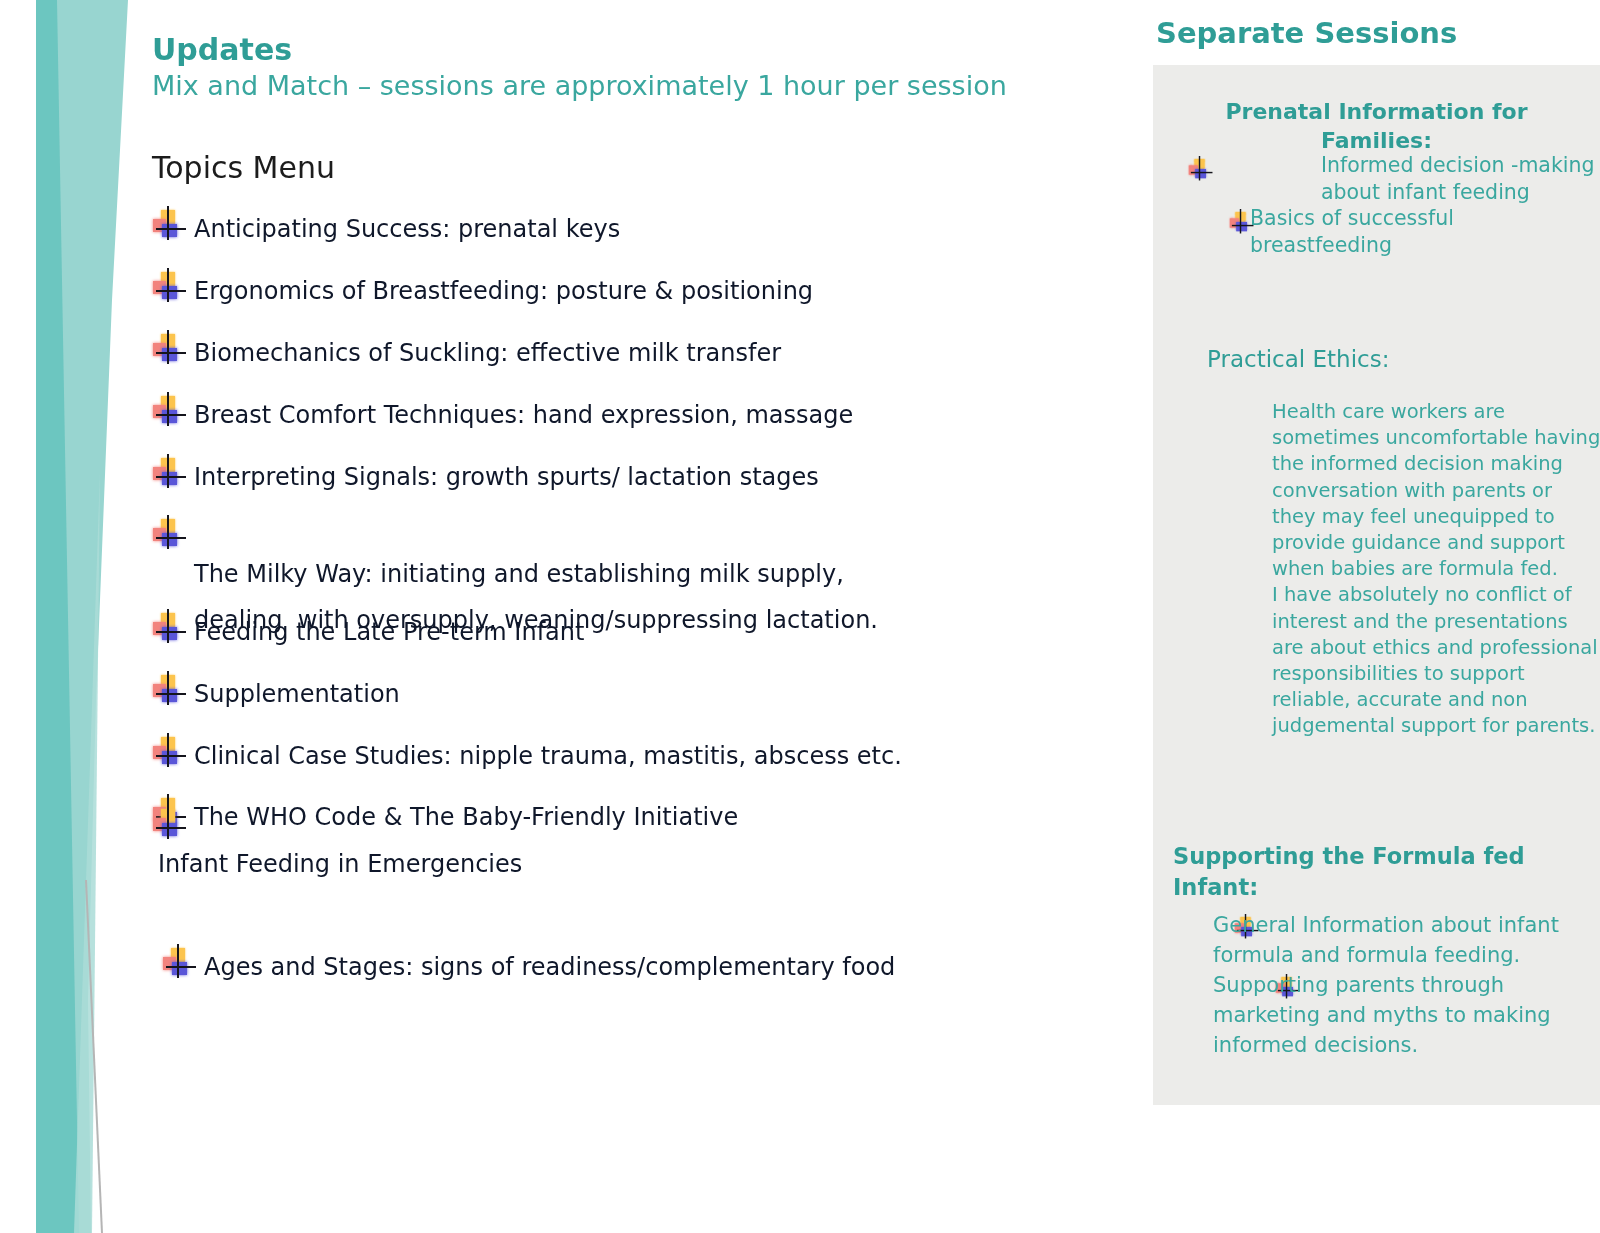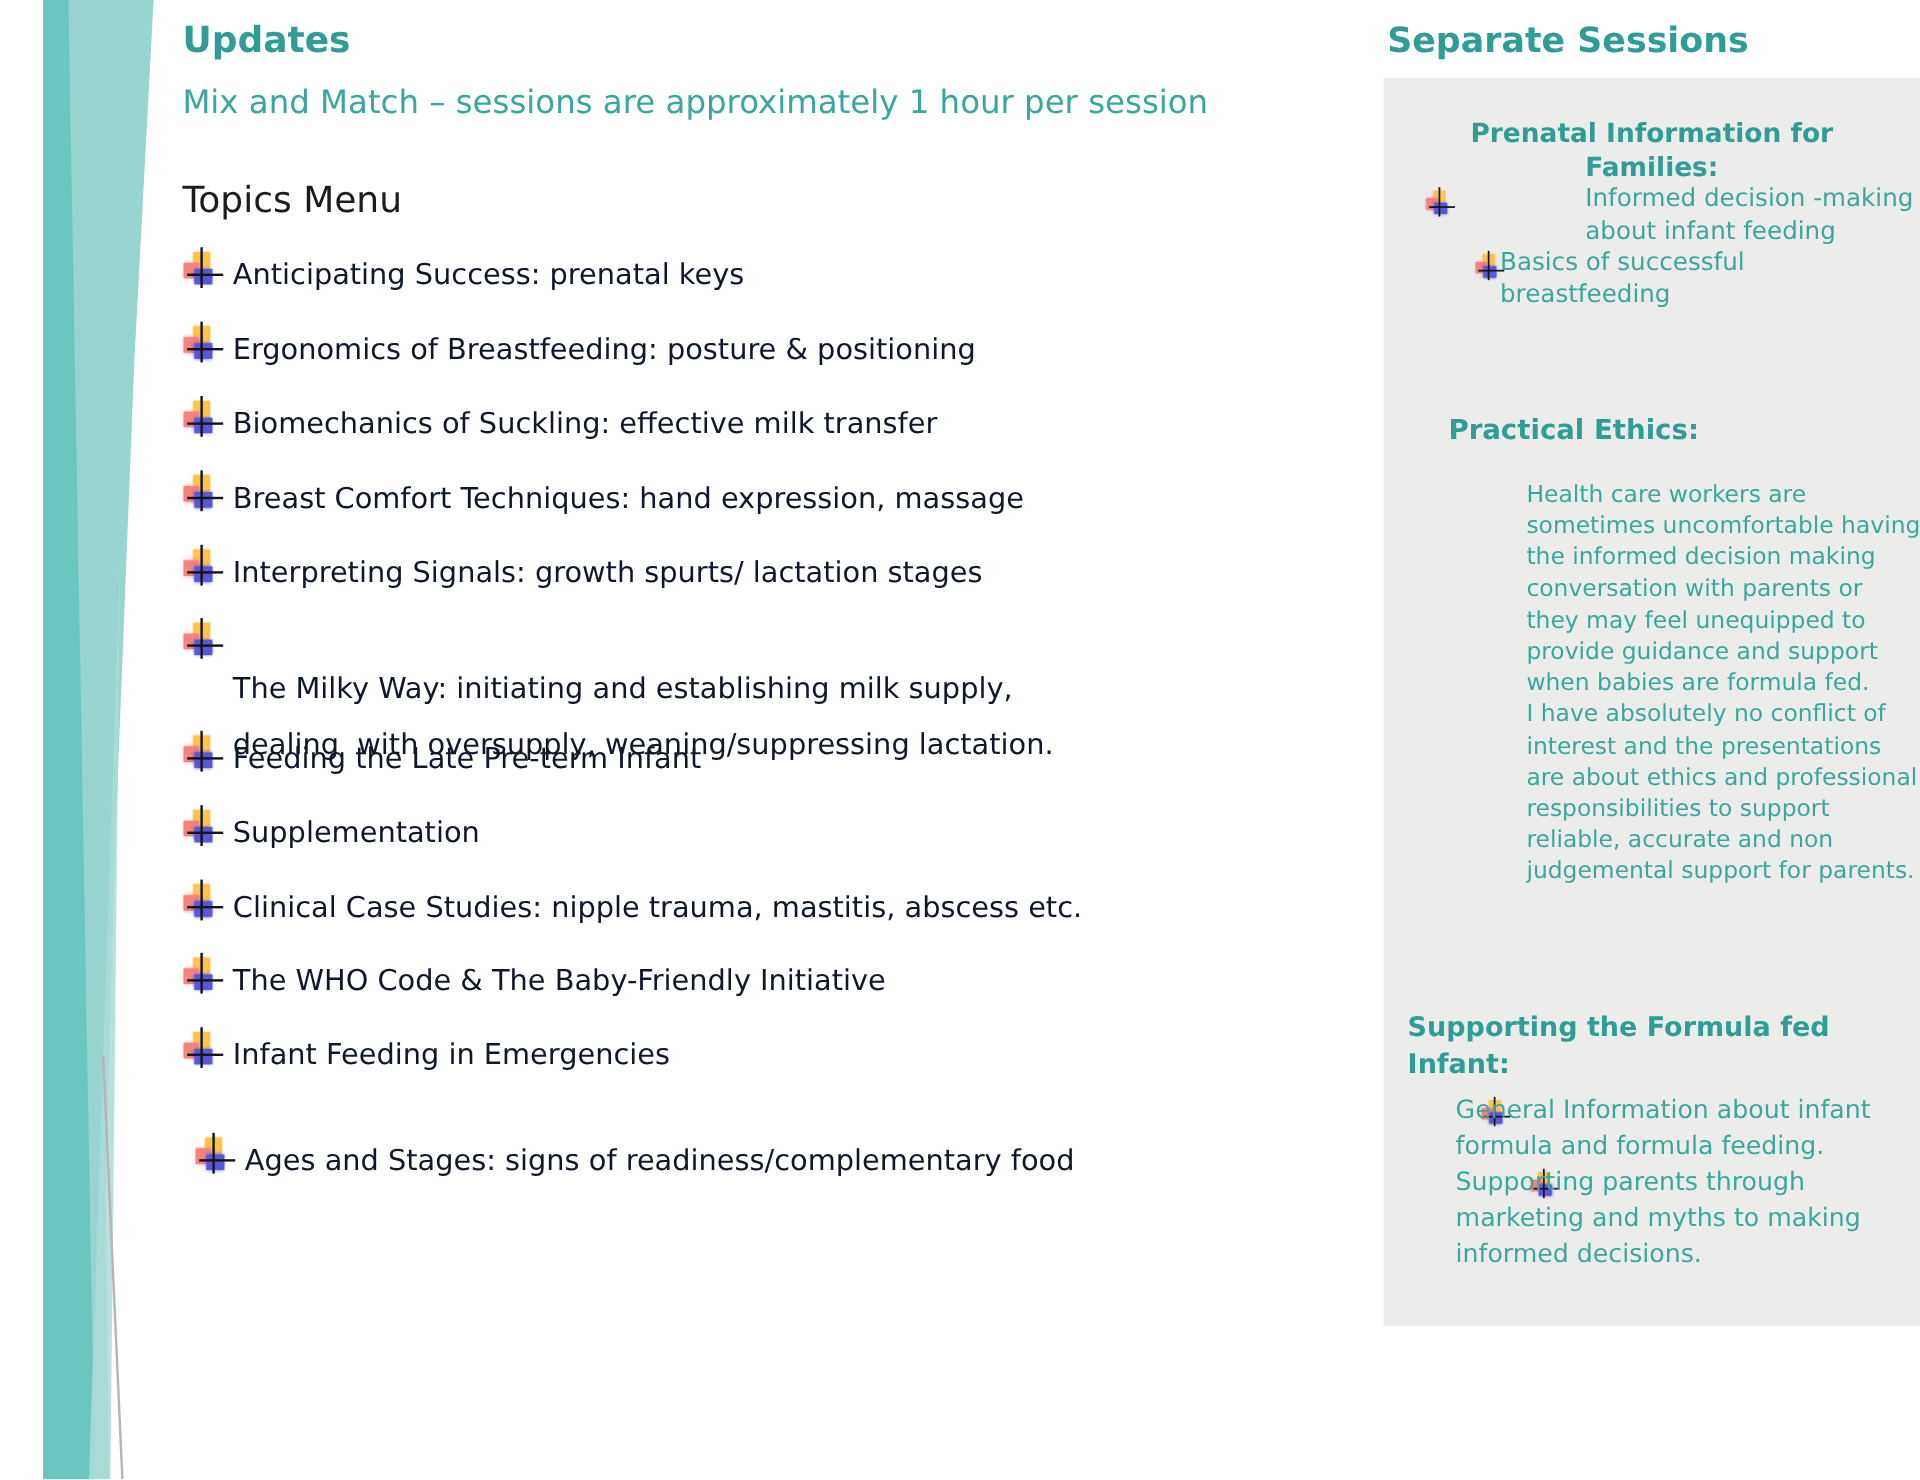--- a/index.html
+++ b/index.html
@@ -11,21 +11,21 @@
     font-family:"DejaVu Sans","Liberation Sans",sans-serif;
     overflow:hidden;
   }
   .abs { position:absolute; }
 
   
   #ribbon { position:absolute; left:0; top:0; pointer-events:none; }
 
   
   .updates-title {
-    left:152px; top:16px;
+    left:152px; top:32px;
     font-size:30px; font-weight:bold; color:#2f9d96;
   }
   .subtitle {
     left:152px; top:70px;
     font-size:27px; color:#3aa79f;
   }
   .topics-menu-title {
     left:152px; top:150px;
     font-size:30px; color:#1c1c1c;
   }
@@ -44,21 +44,21 @@
   .topics .topic:nth-of-type(1){ top:206px; }
   .topics .topic:nth-of-type(2){ top:268px; }
   .topics .topic:nth-of-type(3){ top:330px; }
   .topics .topic:nth-of-type(4){ top:392px; }
   .topics .topic:nth-of-type(5){ top:454px; }
   .topics .topic:nth-of-type(6){ top:515px;flex-direction:column; }
   .topics .topic:nth-of-type(7){ top:609px; }
   .topics .topic:nth-of-type(8){ top:671px; }
   .topics .topic:nth-of-type(9){ top:733px; }
   .topics .topic:nth-of-type(10){ top:794px; }
-  .topics .topic:nth-of-type(11){ top:856px; }
+  .topics .topic:nth-of-type(11){ top:805px;flex-direction:column; }
   .topics .topic:nth-of-type(12){ top:944px; left:162px; }
   .topic.indent .topic-text { margin-left:42px; }
 
   
   .bullet {
     position:relative; display:inline-block;
     width:36px; height:34px; flex:0 0 36px;
   }
   .bullet i { display:block; position:absolute; }
   .bullet .sqy { left:9px;  top:4px;  width:14px; height:14px; background:#fcc44d; box-shadow:0 0 2px #fcc44d; }
@@ -89,21 +89,21 @@
   .panel-bullet-text {
     font-size:20.5px; color:#3aa79f; line-height:27px;
   }
   .pre-item1-text { left:1321px; top:152px; width:310px; }
   .pre-item2-text { left:1250px; top:205px; width:310px; }
   .pre-item1-icon { left:1188px; top:156px; }
   .pre-item2-icon { left:1188px; top:209px; }
 
   .ethics-heading {
     left:1207px; top:346px;
-    font-size:23px; font-weight:bold; color:#2f9d96;
+    font-size:23px; font-weight:normal; color:#2f9d96;
   }
   .ethics-body {
     left:1272px; top:399px; width:390px;
     font-size:19.5px; color:#3aa79f; line-height:26.2px;
   }
 
   .formula-heading {
     left:1173px; top:841px; width:380px;
     font-size:22.5px; font-weight:bold; color:#2f9d96;
     line-height:31px;

